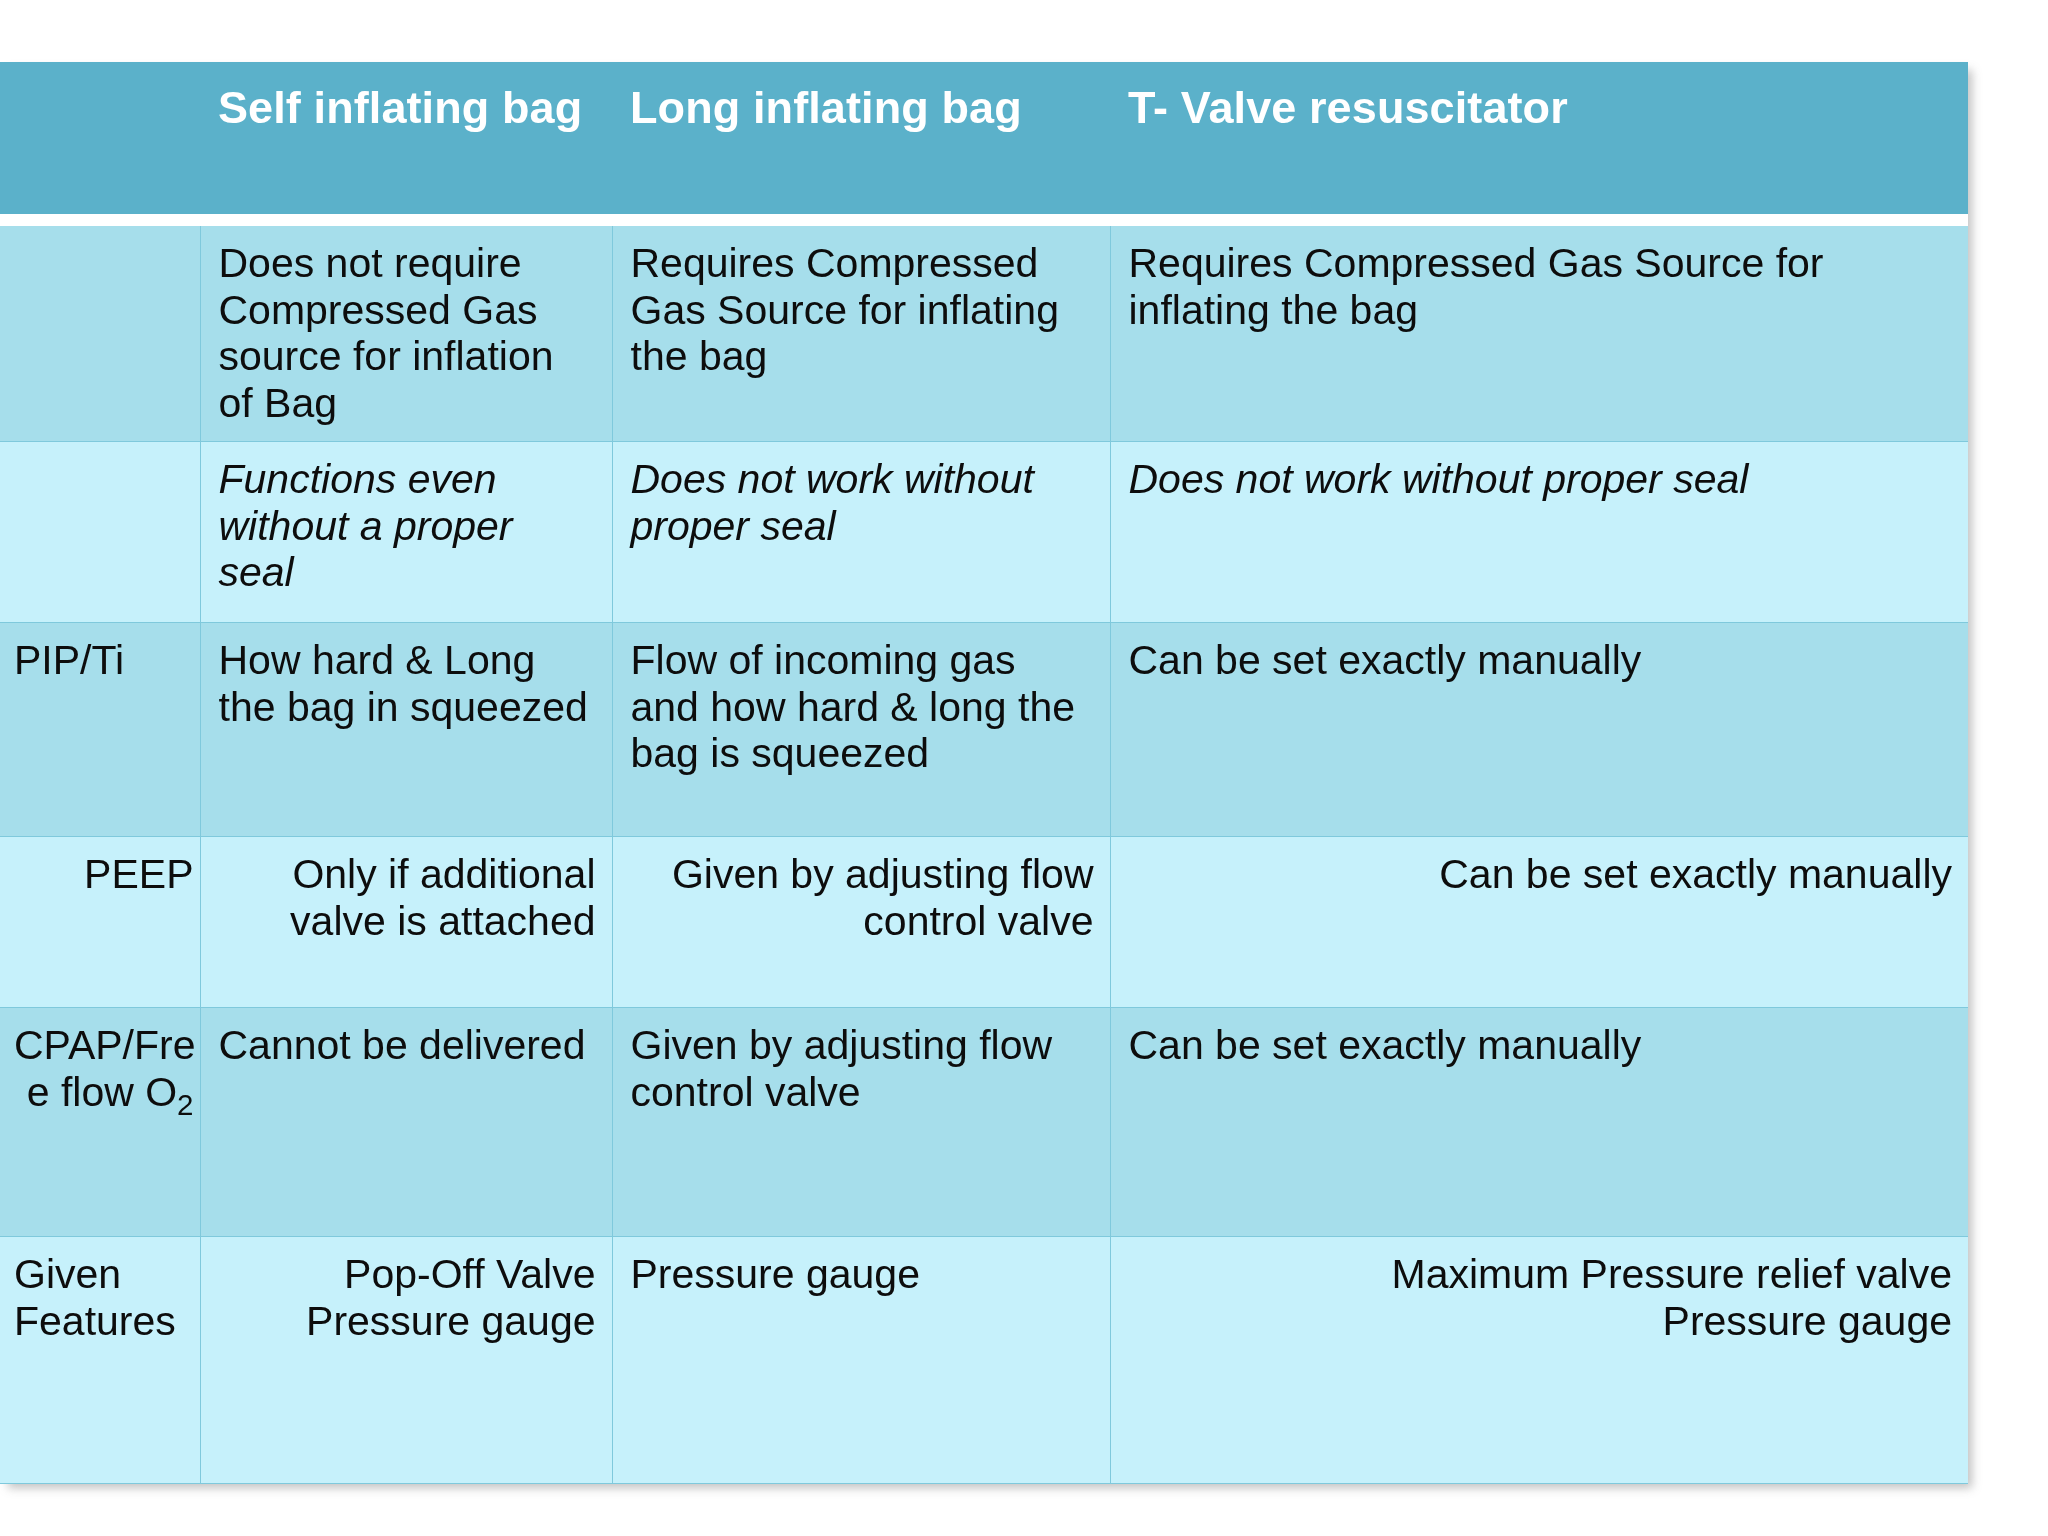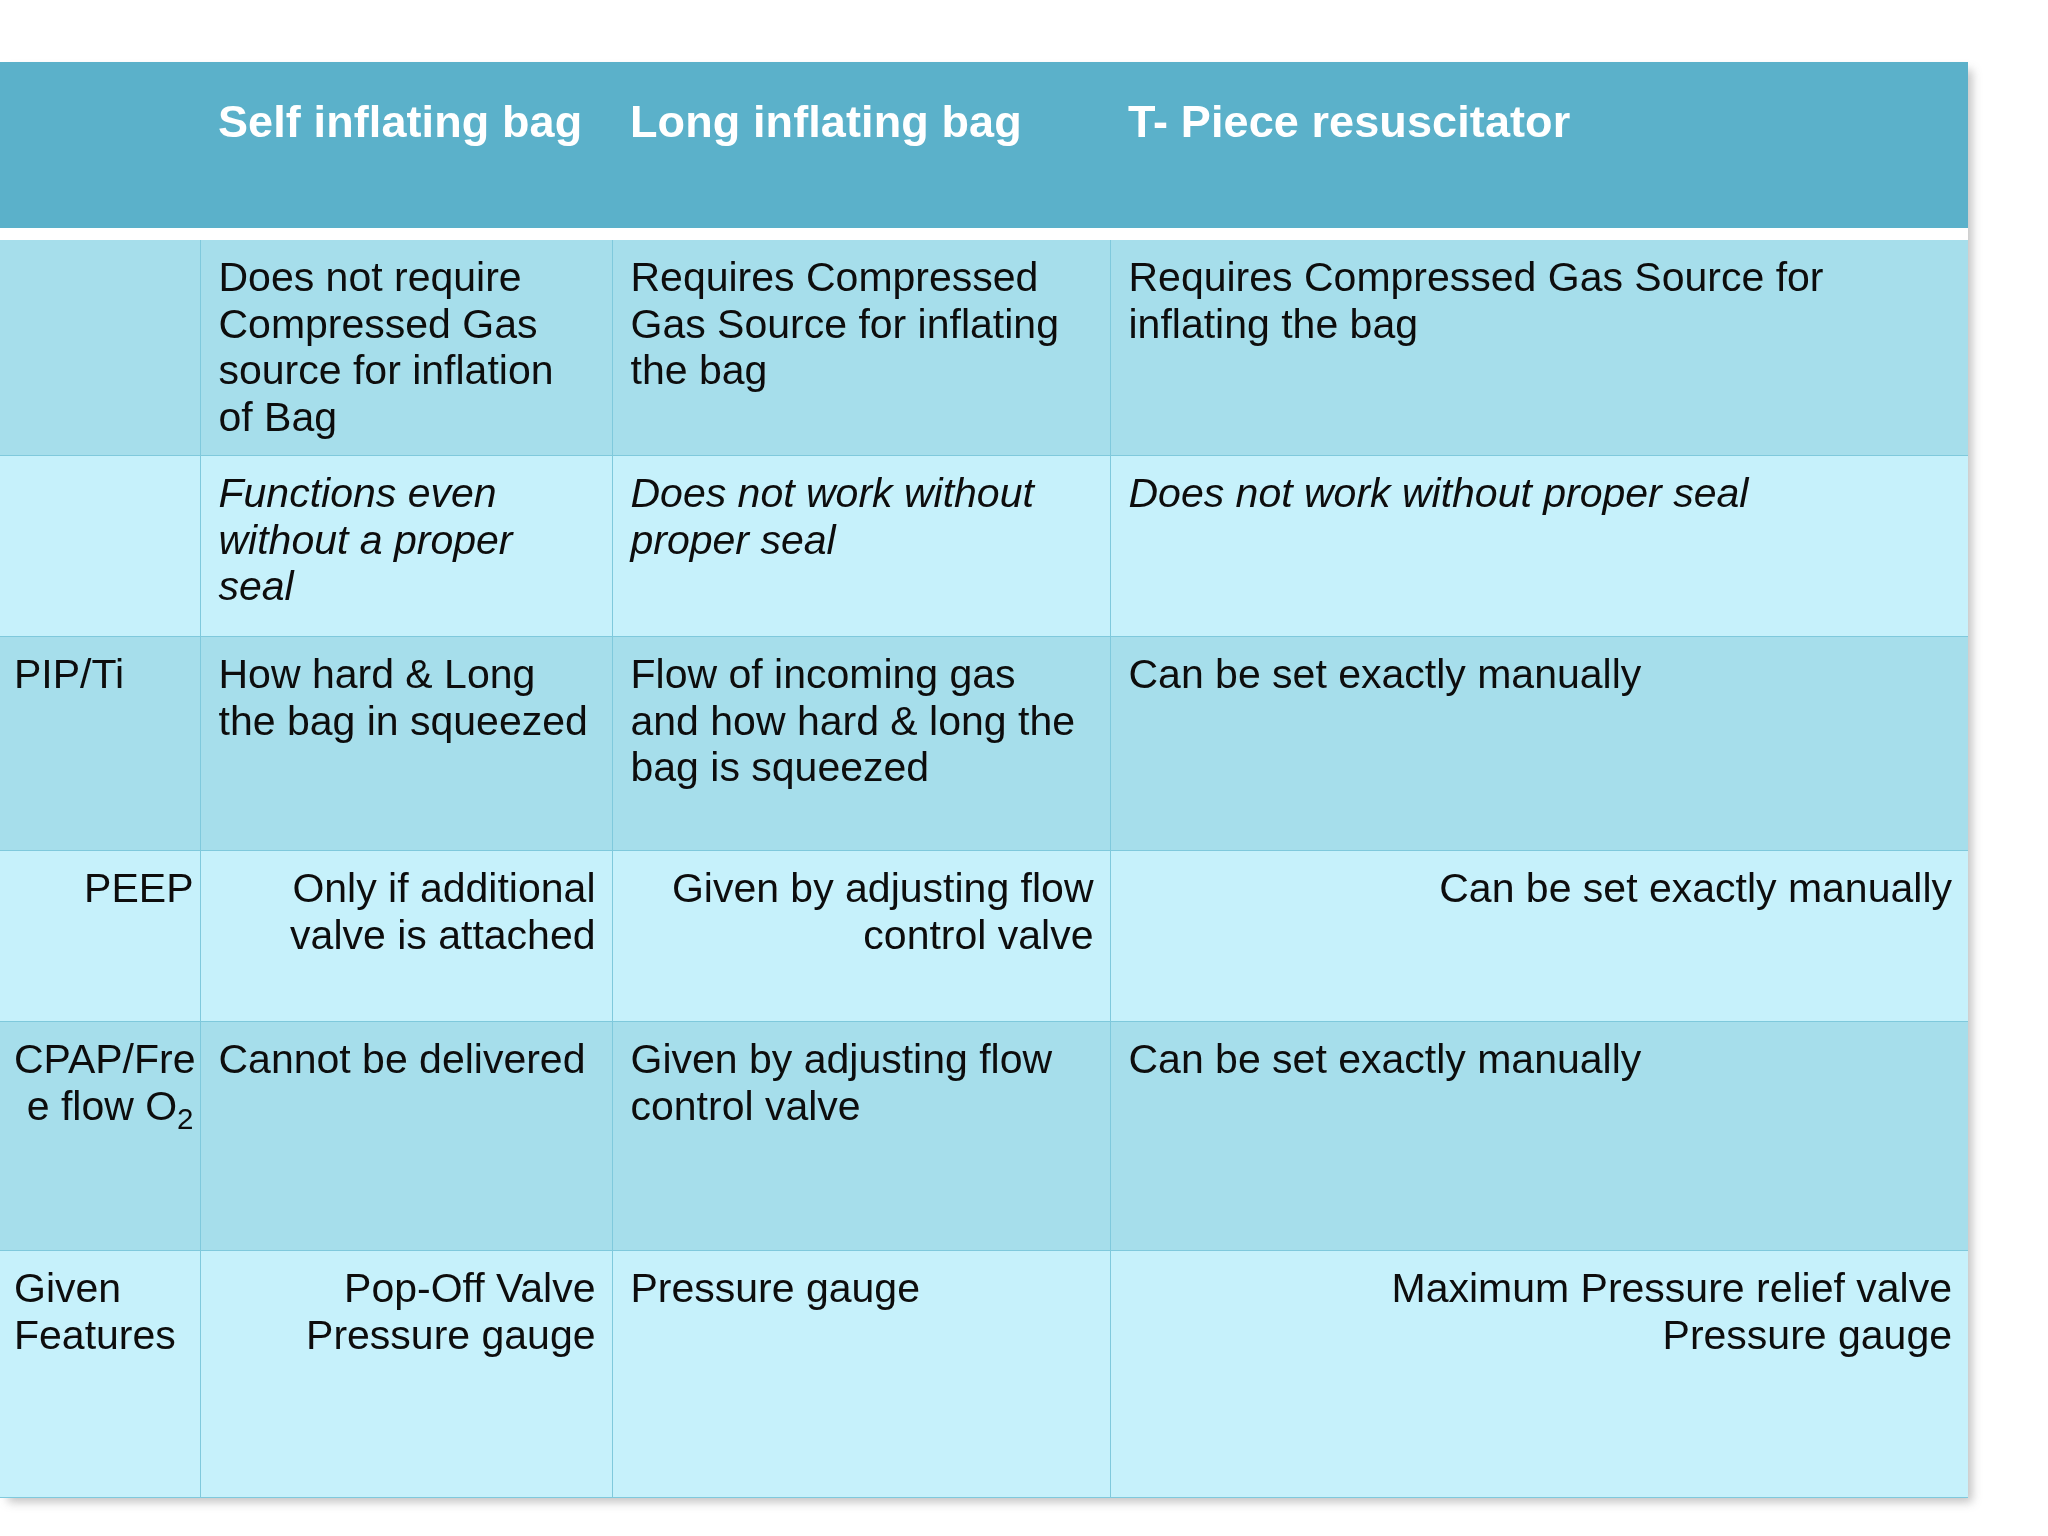--- a/index.html
+++ b/index.html
@@ -39,21 +39,21 @@
   table.cmp col.c0 { width: 200px; }
   table.cmp col.c1 { width: 412px; }
   table.cmp col.c2 { width: 498px; }
   table.cmp col.c3 { width: 858px; }
 
   
   thead tr.header-row th {
     background: #5BB1CA;
     height: 130px;
     vertical-align: top;
-    padding: 36px 0 0 18px;
+    padding: 22px 0 0 18px;
     margin: 0;
     border: none;
     text-align: left;
     color: #ffffff;
     font-weight: bold;
     font-size: 45px;
     line-height: 1.05;
     font-family: "Liberation Sans", sans-serif;
     font-stretch: condensed;
     letter-spacing: 0.1px;
@@ -125,21 +125,21 @@
       <thead>
         <tr class="header-row">
           <th class="blank-head"></th>
           <th>
             <span class="hdr-text">Self inflating bag</span>
           </th>
           <th>
             <span class="hdr-text">Long inflating  bag</span>
           </th>
           <th>
-            <span class="hdr-text">T- Piece resuscitator</span>
+            <span class="hdr-text">T- Valve resuscitator</span>
           </th>
         </tr>
         <tr class="head-gap">
           <td></td>
           <td></td>
           <td></td>
           <td></td>
         </tr>
       </thead>
 

